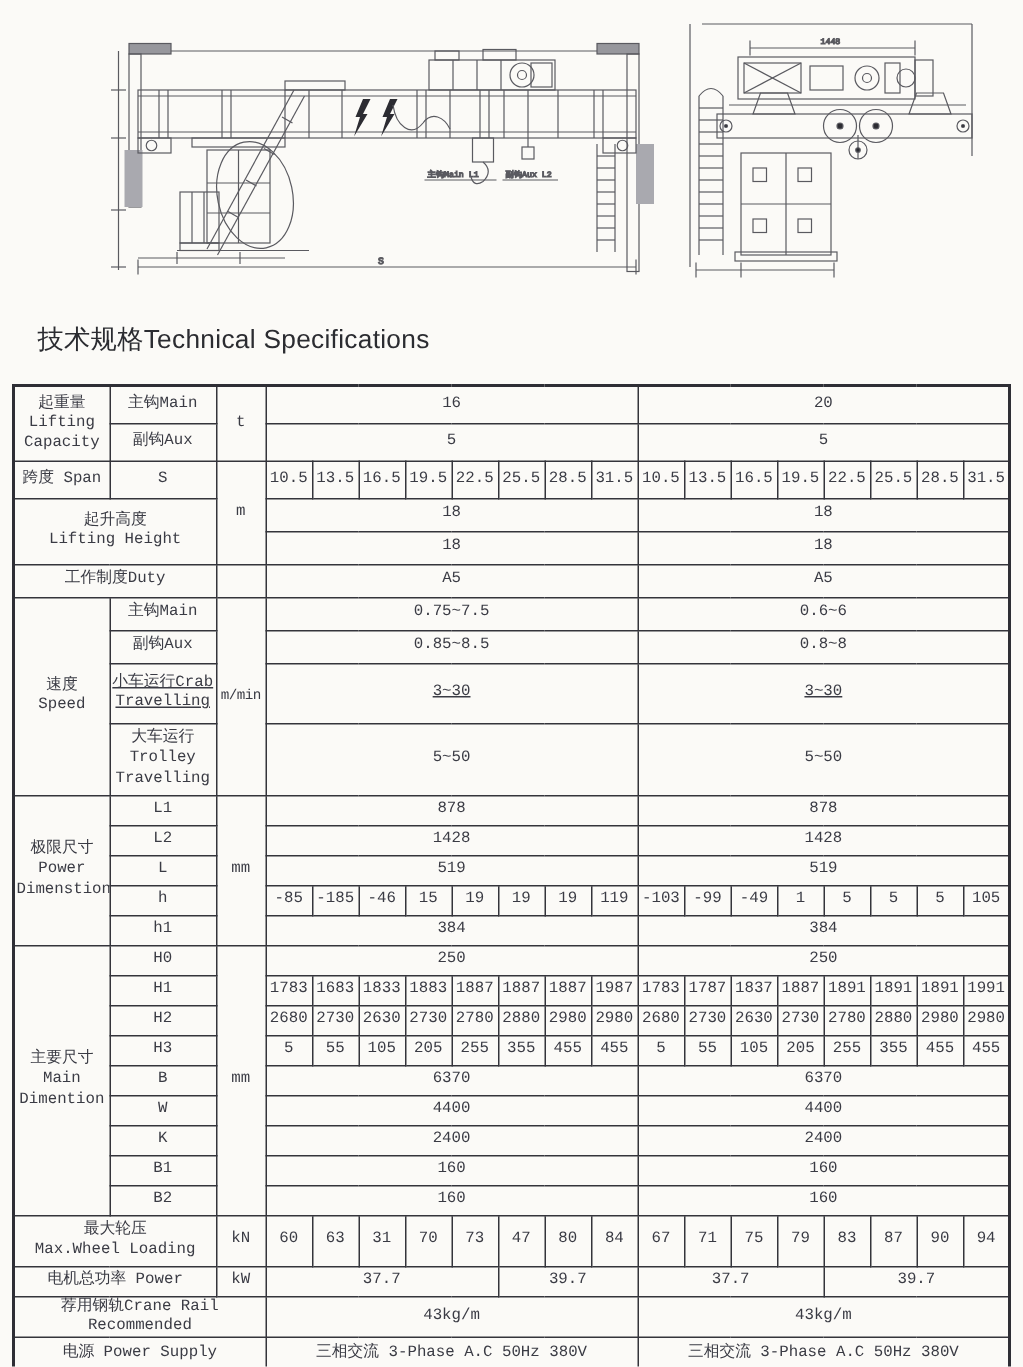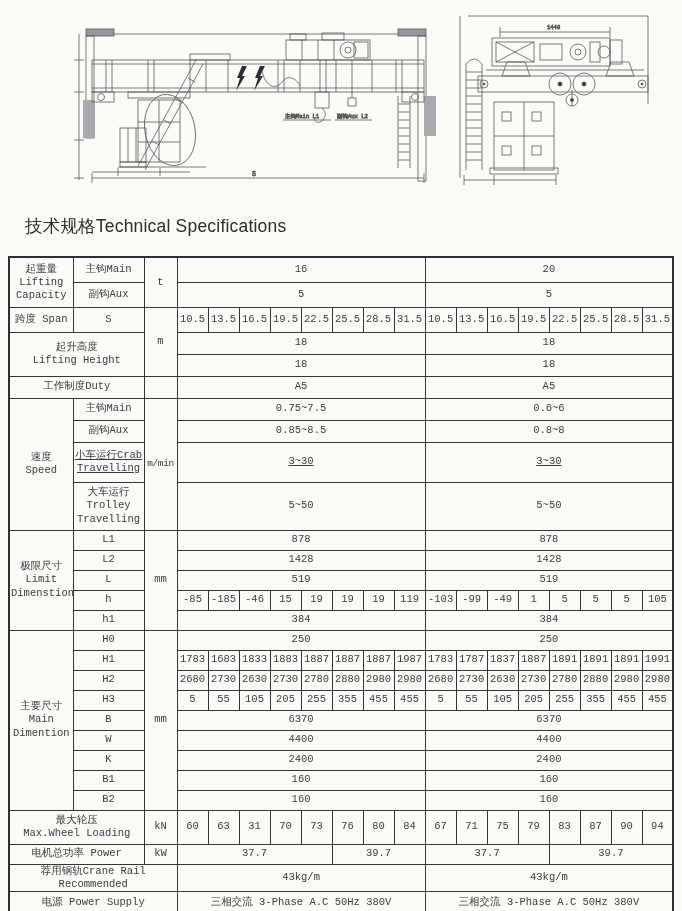--- a/index.html
+++ b/index.html
@@ -331,21 +331,21 @@
         </tr>
         <tr>
           <td>大车运行
 Trolley
 Travelling</td>
           <td colspan="8">5~50</td>
           <td colspan="8">5~50</td>
         </tr>
         <tr>
           <td rowspan="5">极限尺寸
-Limit
+Power
 Dimenstion</td>
           <td>L1</td>
           <td rowspan="5">mm</td>
           <td colspan="8">878</td>
           <td colspan="8">878</td>
         </tr>
         <tr>
           <td>L2</td>
           <td colspan="8">1428</td>
           <td colspan="8">1428</td>
@@ -472,21 +472,21 @@
         </tr>
         <tr>
           <td colspan="2">最大轮压
 Max.Wheel Loading</td>
           <td>kN</td>
           <td>60</td>
           <td>63</td>
           <td>31</td>
           <td>70</td>
           <td>73</td>
-          <td>76</td>
+          <td>47</td>
           <td>80</td>
           <td>84</td>
           <td>67</td>
           <td>71</td>
           <td>75</td>
           <td>79</td>
           <td>83</td>
           <td>87</td>
           <td>90</td>
           <td>94</td>

